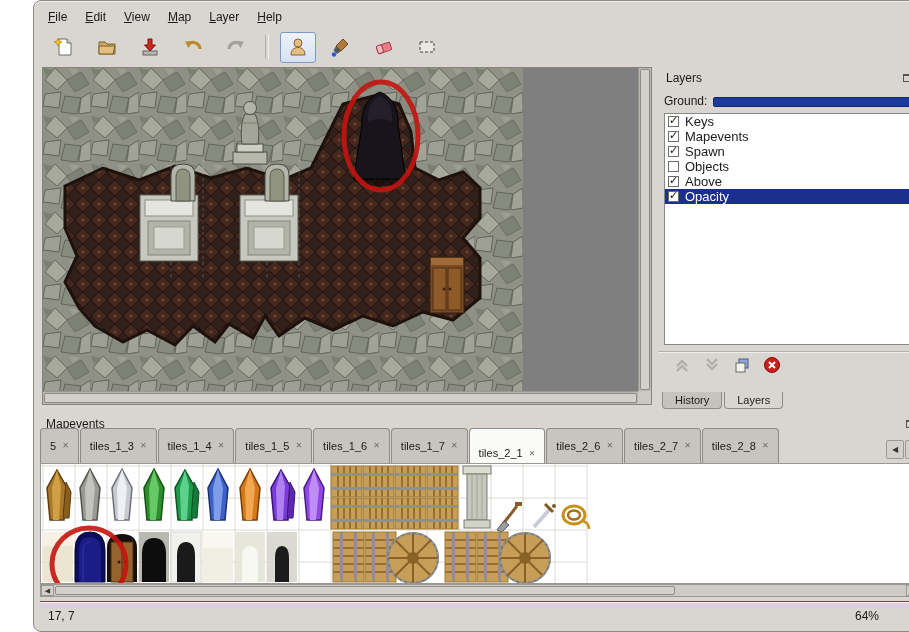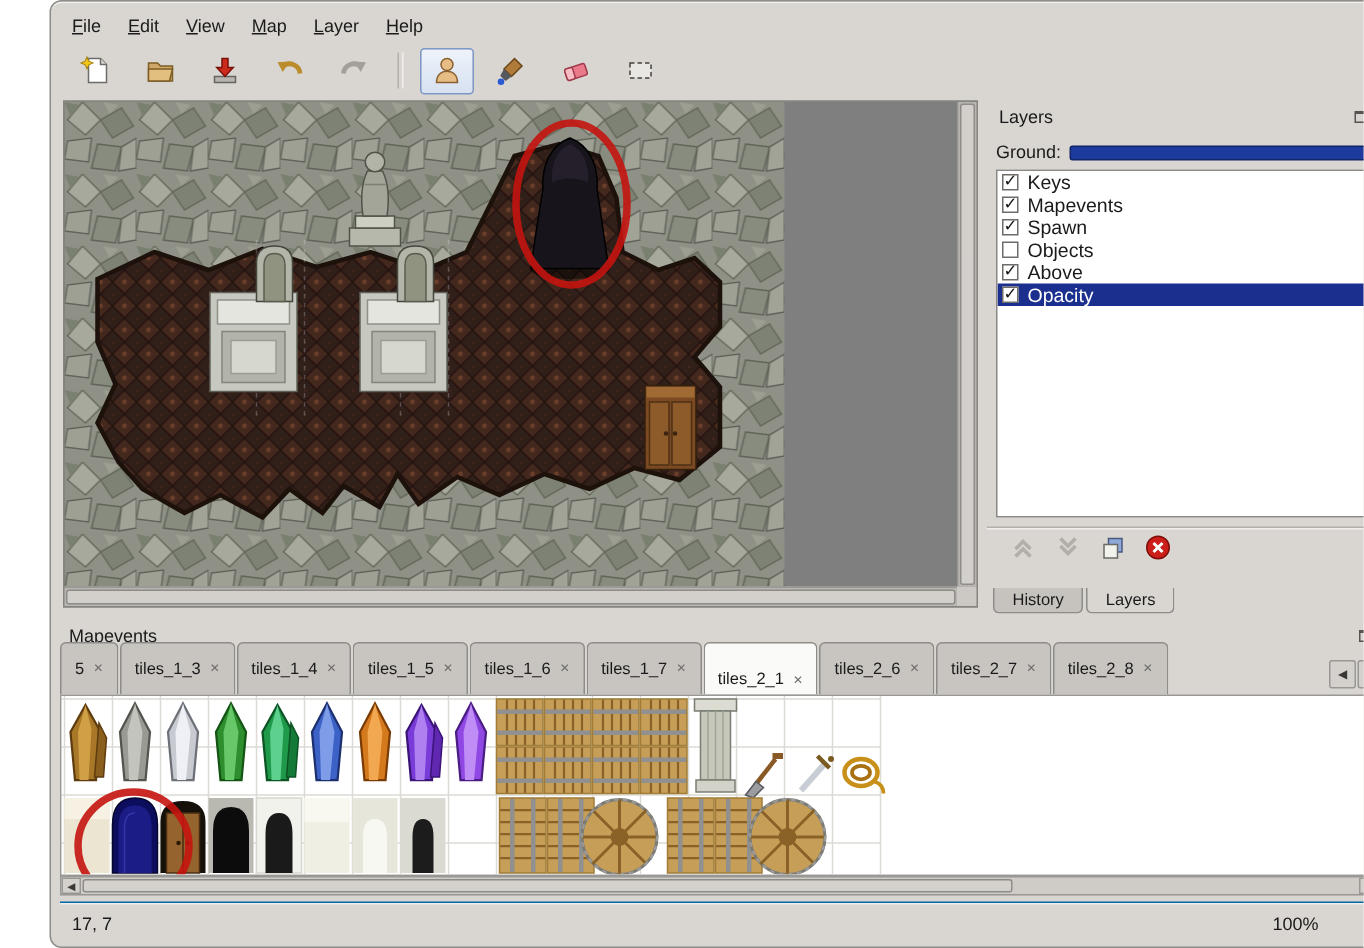--- a/index.html
+++ b/index.html
@@ -571,19 +571,19 @@
         </div>
       <div class="sb-thumb" style="top:1px;bottom:1px;left:14px;width:620px;"></div>
       <div class="sb-btn" style="right:0;top:0;bottom:0;width:13px;">
           <span>▶</span>
         </div>
     </div>
   </div>
 
   <div class="statusbar">
     <span class="status-coords">17, 7</span>
-    <span class="status-zoom">100%</span>
+    <span class="status-zoom">64%</span>
     <svg class="grip" width="13" height="13">
       <path d="M12 1 L1 12 M12 6 L6 12 M12 11 L11 12" stroke="#9a9792" fill="none"></path>
     </svg>
   </div>
 
 </div>
 
 </body></html>

